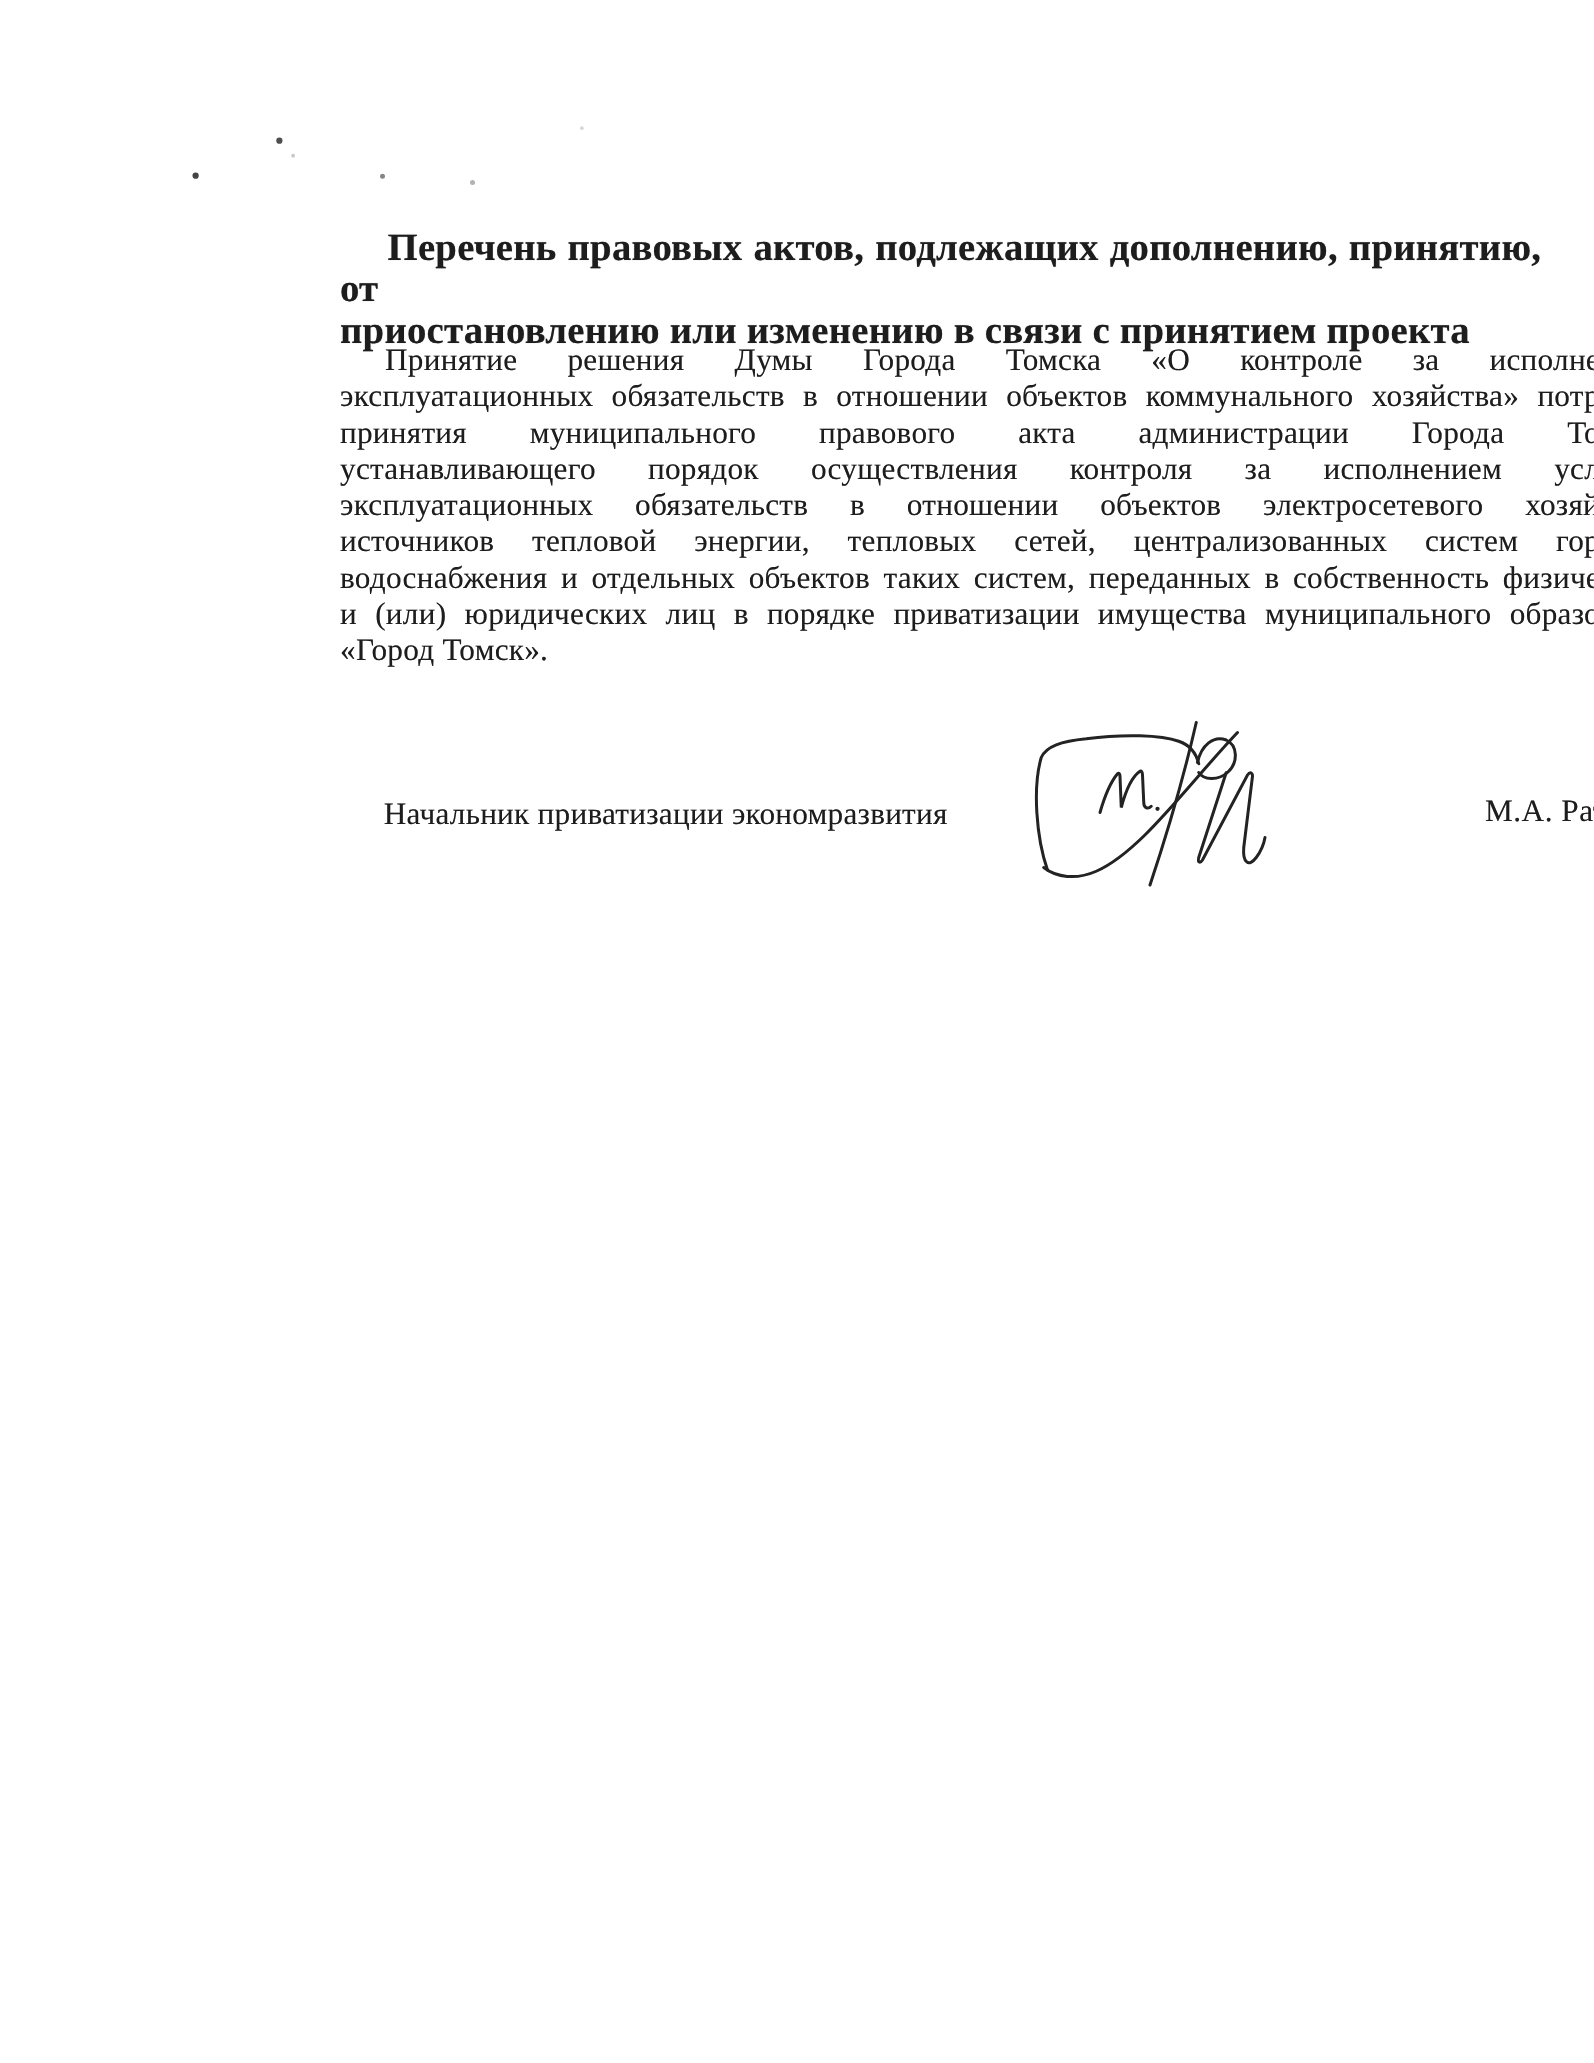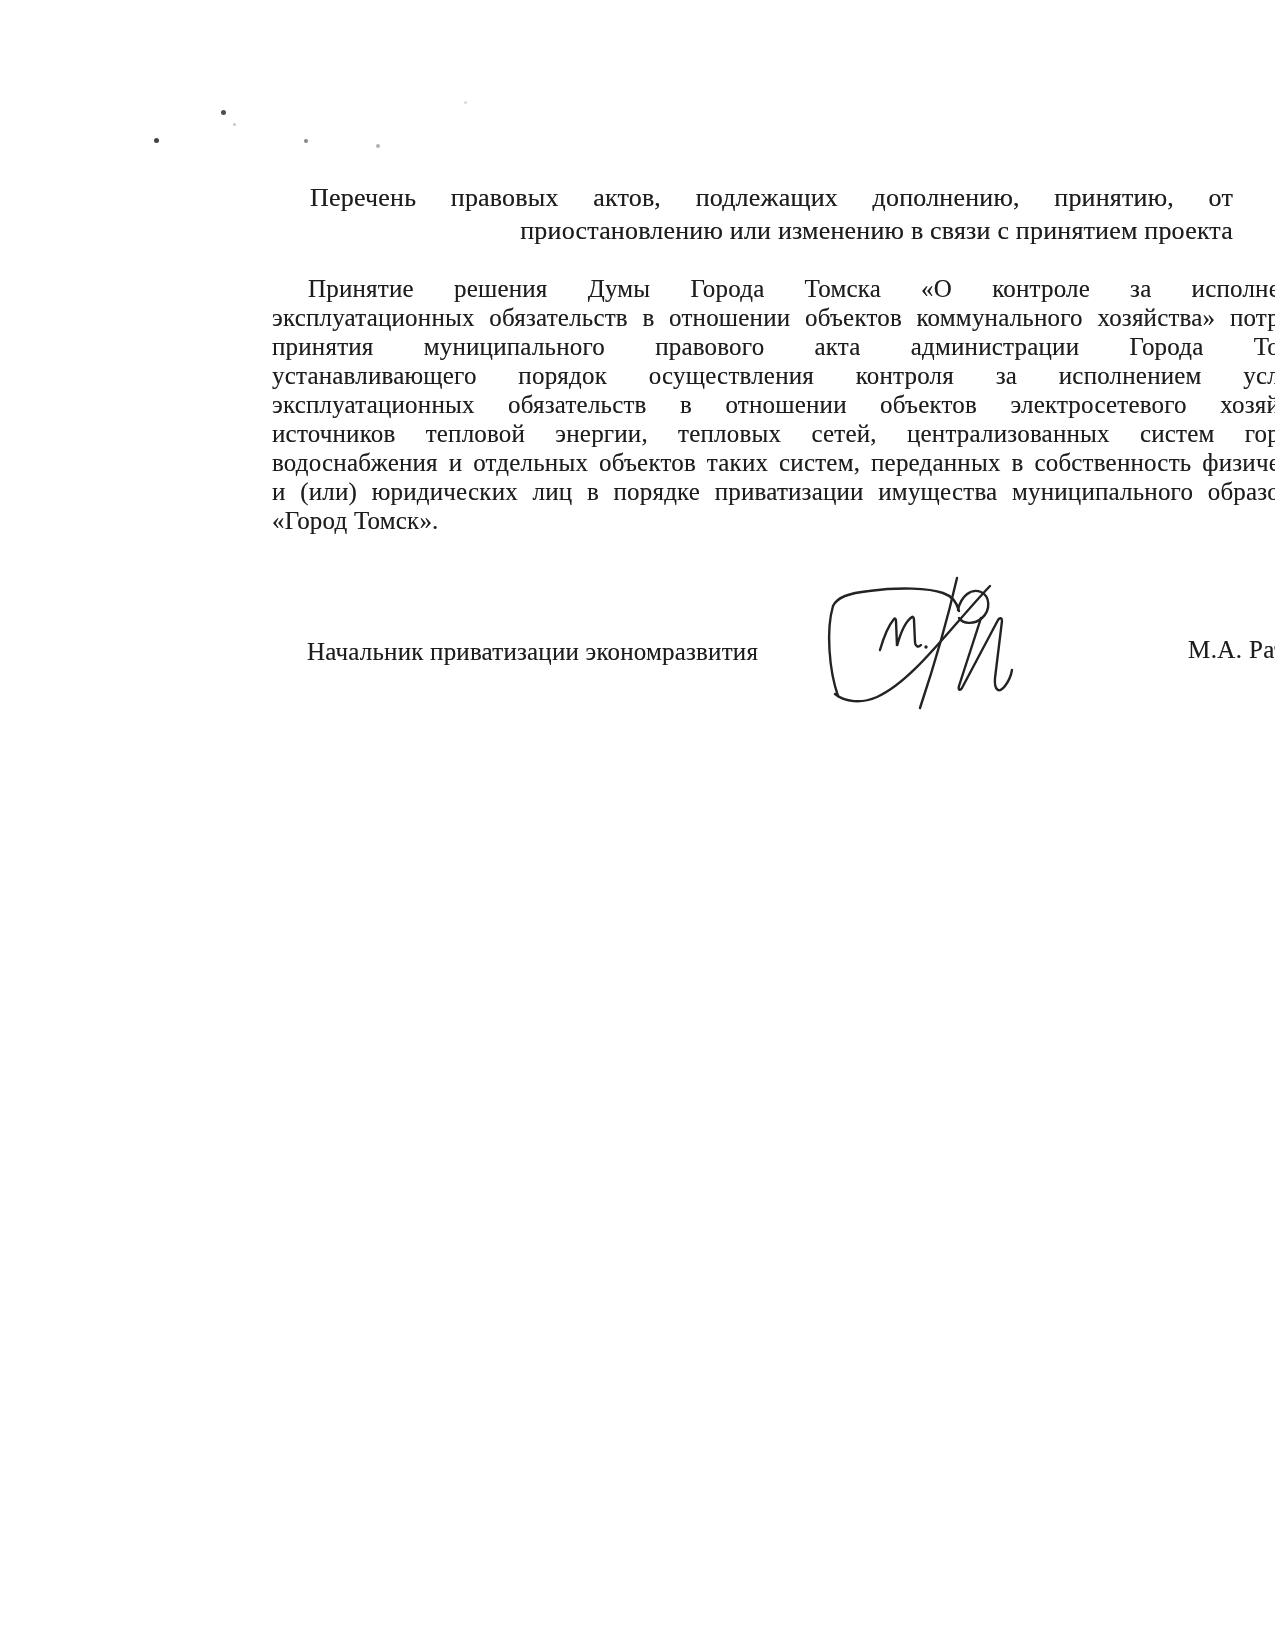--- a/index.html
+++ b/index.html
@@ -19,36 +19,36 @@
     position: absolute;
     inset: 0;
     background: #ffffff;
   }
   
   .doc-title {
     position: absolute;
     left: 272px;
     top: 181px;
     width: 961px;
-    font-size: 26px;
-    font-weight: normal;
+    font-size: 31px;
+    font-weight: bold;
     line-height: 33px;
     letter-spacing: 0.2px;
     text-shadow: 0 0 0.6px rgba(20,20,20,0.55);
   }
   .doc-title .t-line1 {
     text-indent: 38px;
     text-align: justify;
     text-align-last: justify;
     white-space: nowrap;
     
     white-space: normal;
   }
   .doc-title .t-line2 {
-    text-align: right;
+    text-align: left;
   }
   
   .doc-body {
     position: absolute;
     left: 272px;
     top: 274px;
     width: 1008px;
     font-size: 25px;
     line-height: 29px;
     letter-spacing: 0.2px;

